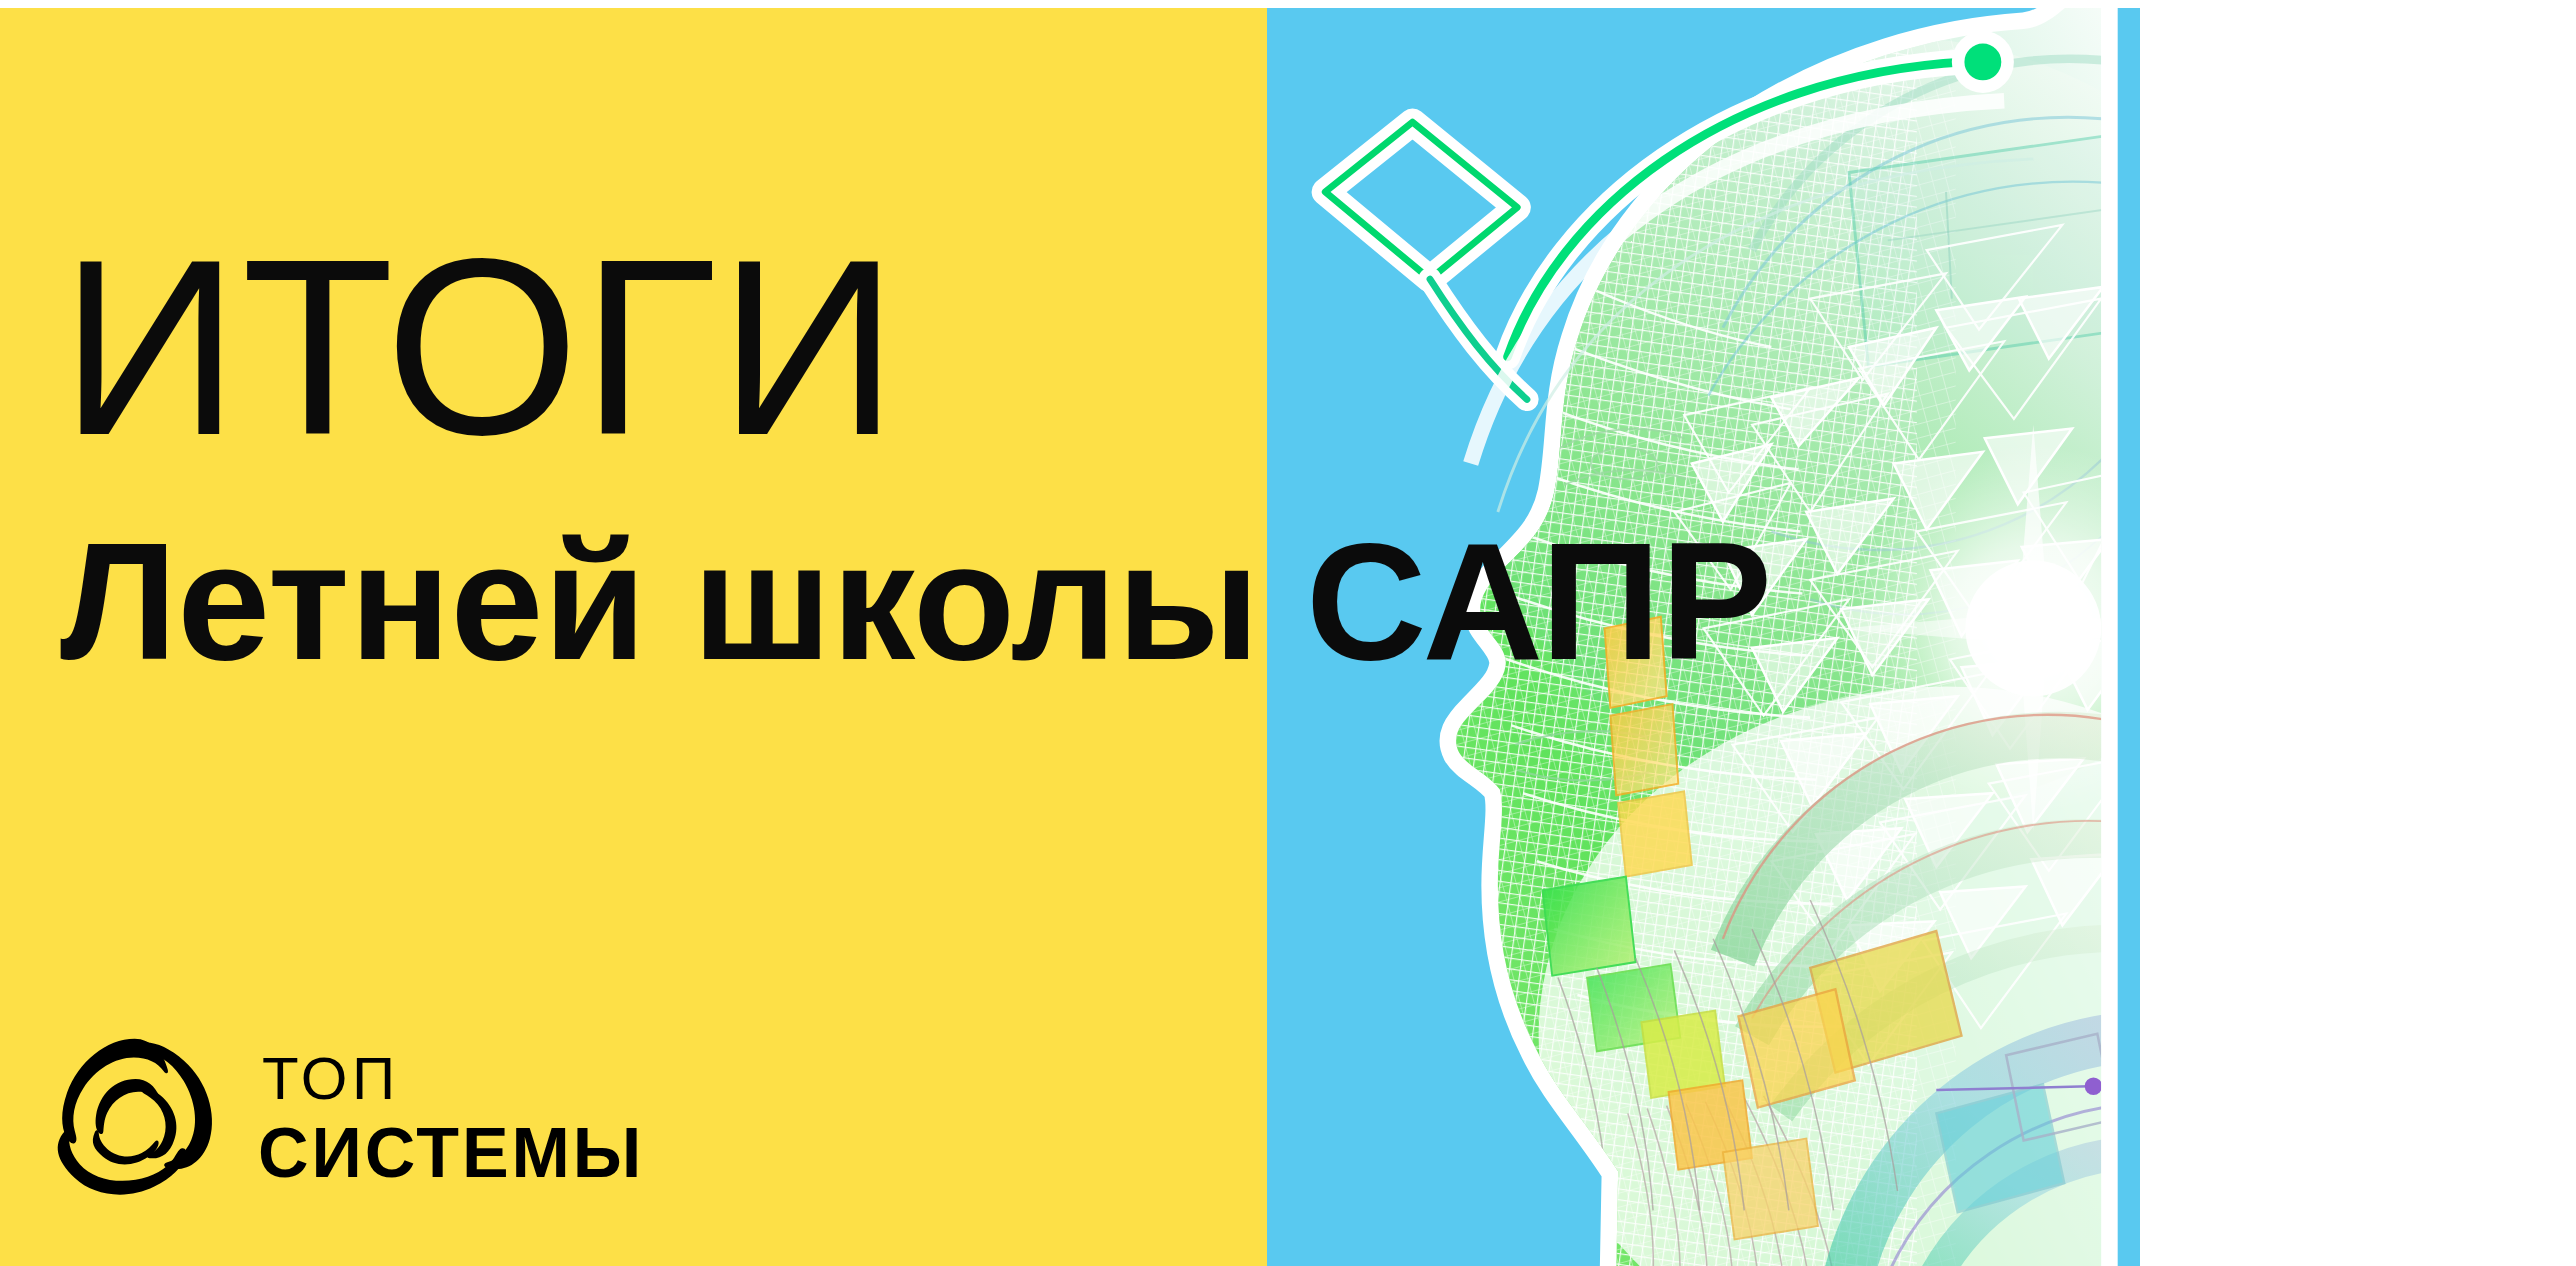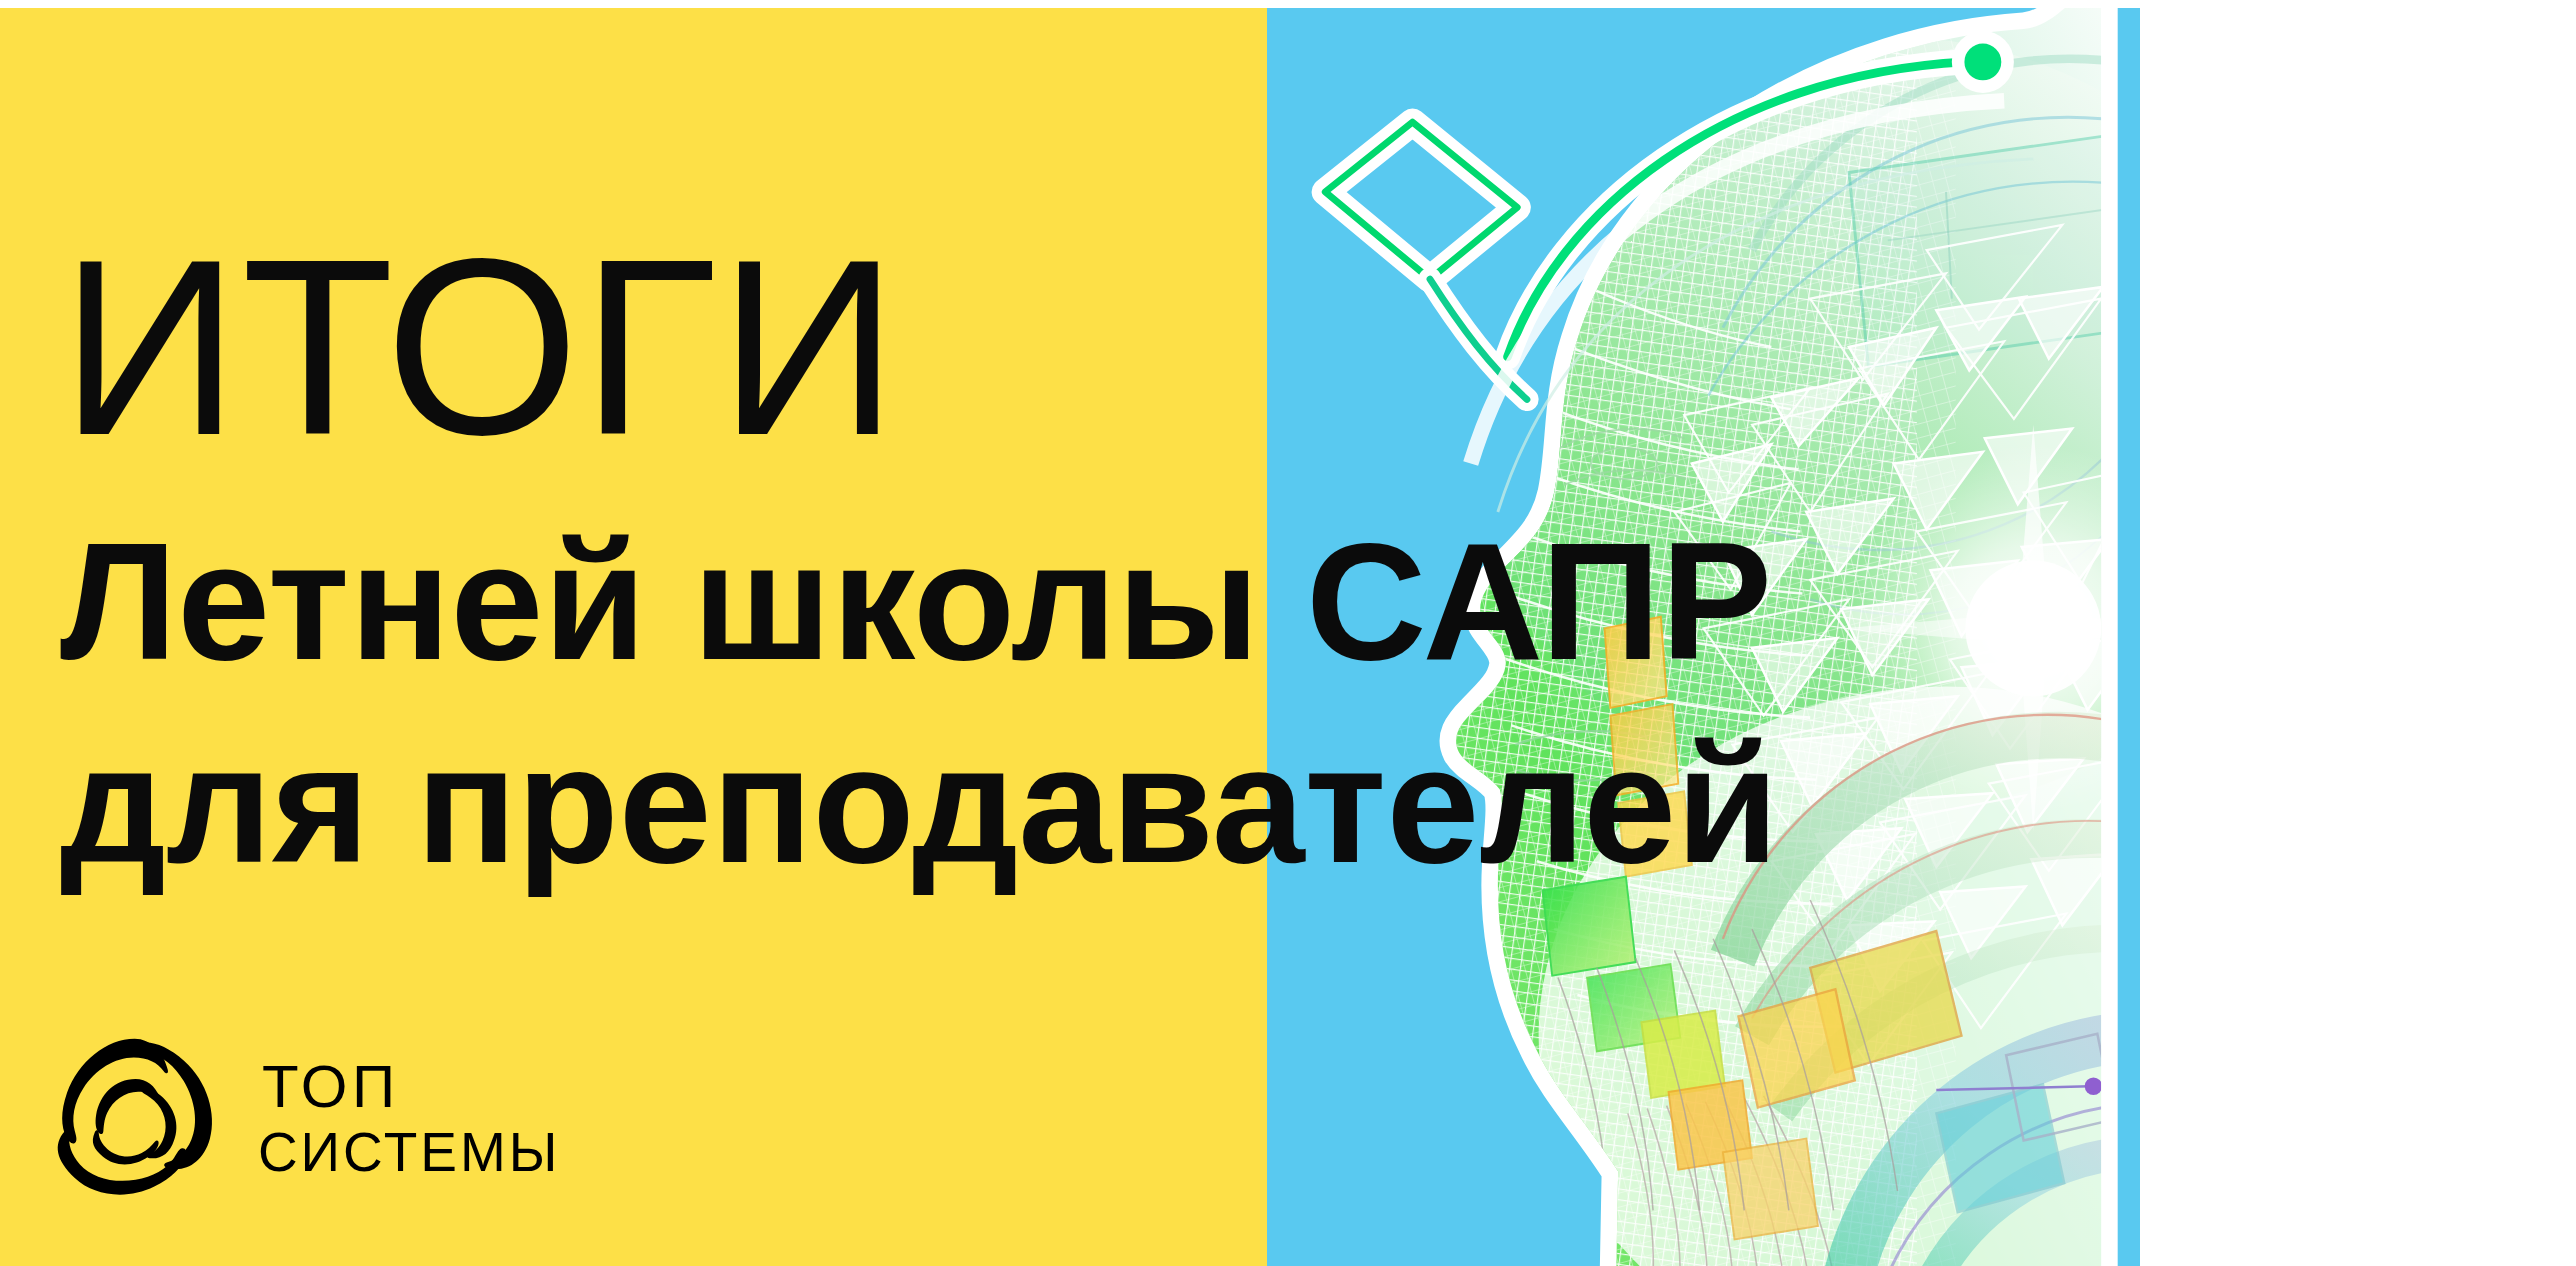--- a/index.html
+++ b/index.html
@@ -73,25 +73,26 @@
   .logo-top {
     font-family: "Liberation Sans", sans-serif;
     font-size: 60px;
     letter-spacing: 4.8px;
     color: #000;
     line-height: 1.0;
     margin-left: 3.9px;
   }
   .logo-bottom {
     font-family: "Liberation Sans", sans-serif;
-    font-size: 55px;
+    font-size: 70px;
     letter-spacing: 2.9px;
     color: #000;
     line-height: 1.05;
     margin-top: 7.8px;
+    font-weight: bold;
   }
 
   
   .graphic {
     position: absolute;
     right: 0;
     top: 0;
     width: 873px;
     height: 1266px;
     z-index: 10;
@@ -367,21 +368,20 @@
       <g fill="none">
         <path d="M210,470 C280,240 480,110 760,96" stroke="#ffffff" stroke-width="16" opacity="0.85"></path>
         <path d="M238,520 C306,300 500,170 790,156" stroke="#cfeee4" stroke-width="3" opacity="0.7"></path>
       </g>
     </svg>
   </div>
 
   <div class="text-block">
     <div class="headline">ИТОГИ</div>
     <div class="subline first">Летней школы САПР</div>
-    <div class="subline">для преподавателей</div>
   </div>
 
   <div class="logo">
     <svg class="logo-mark" viewBox="0 0 100 100">
       <g fill="#000000">
 
         <path d="M49.5,4.5
                  C33,4.5 16.5,18 10,36
                  C6,47.5 6.5,56 9.5,62
                  C11,65 13,66.5 14.5,65.5

